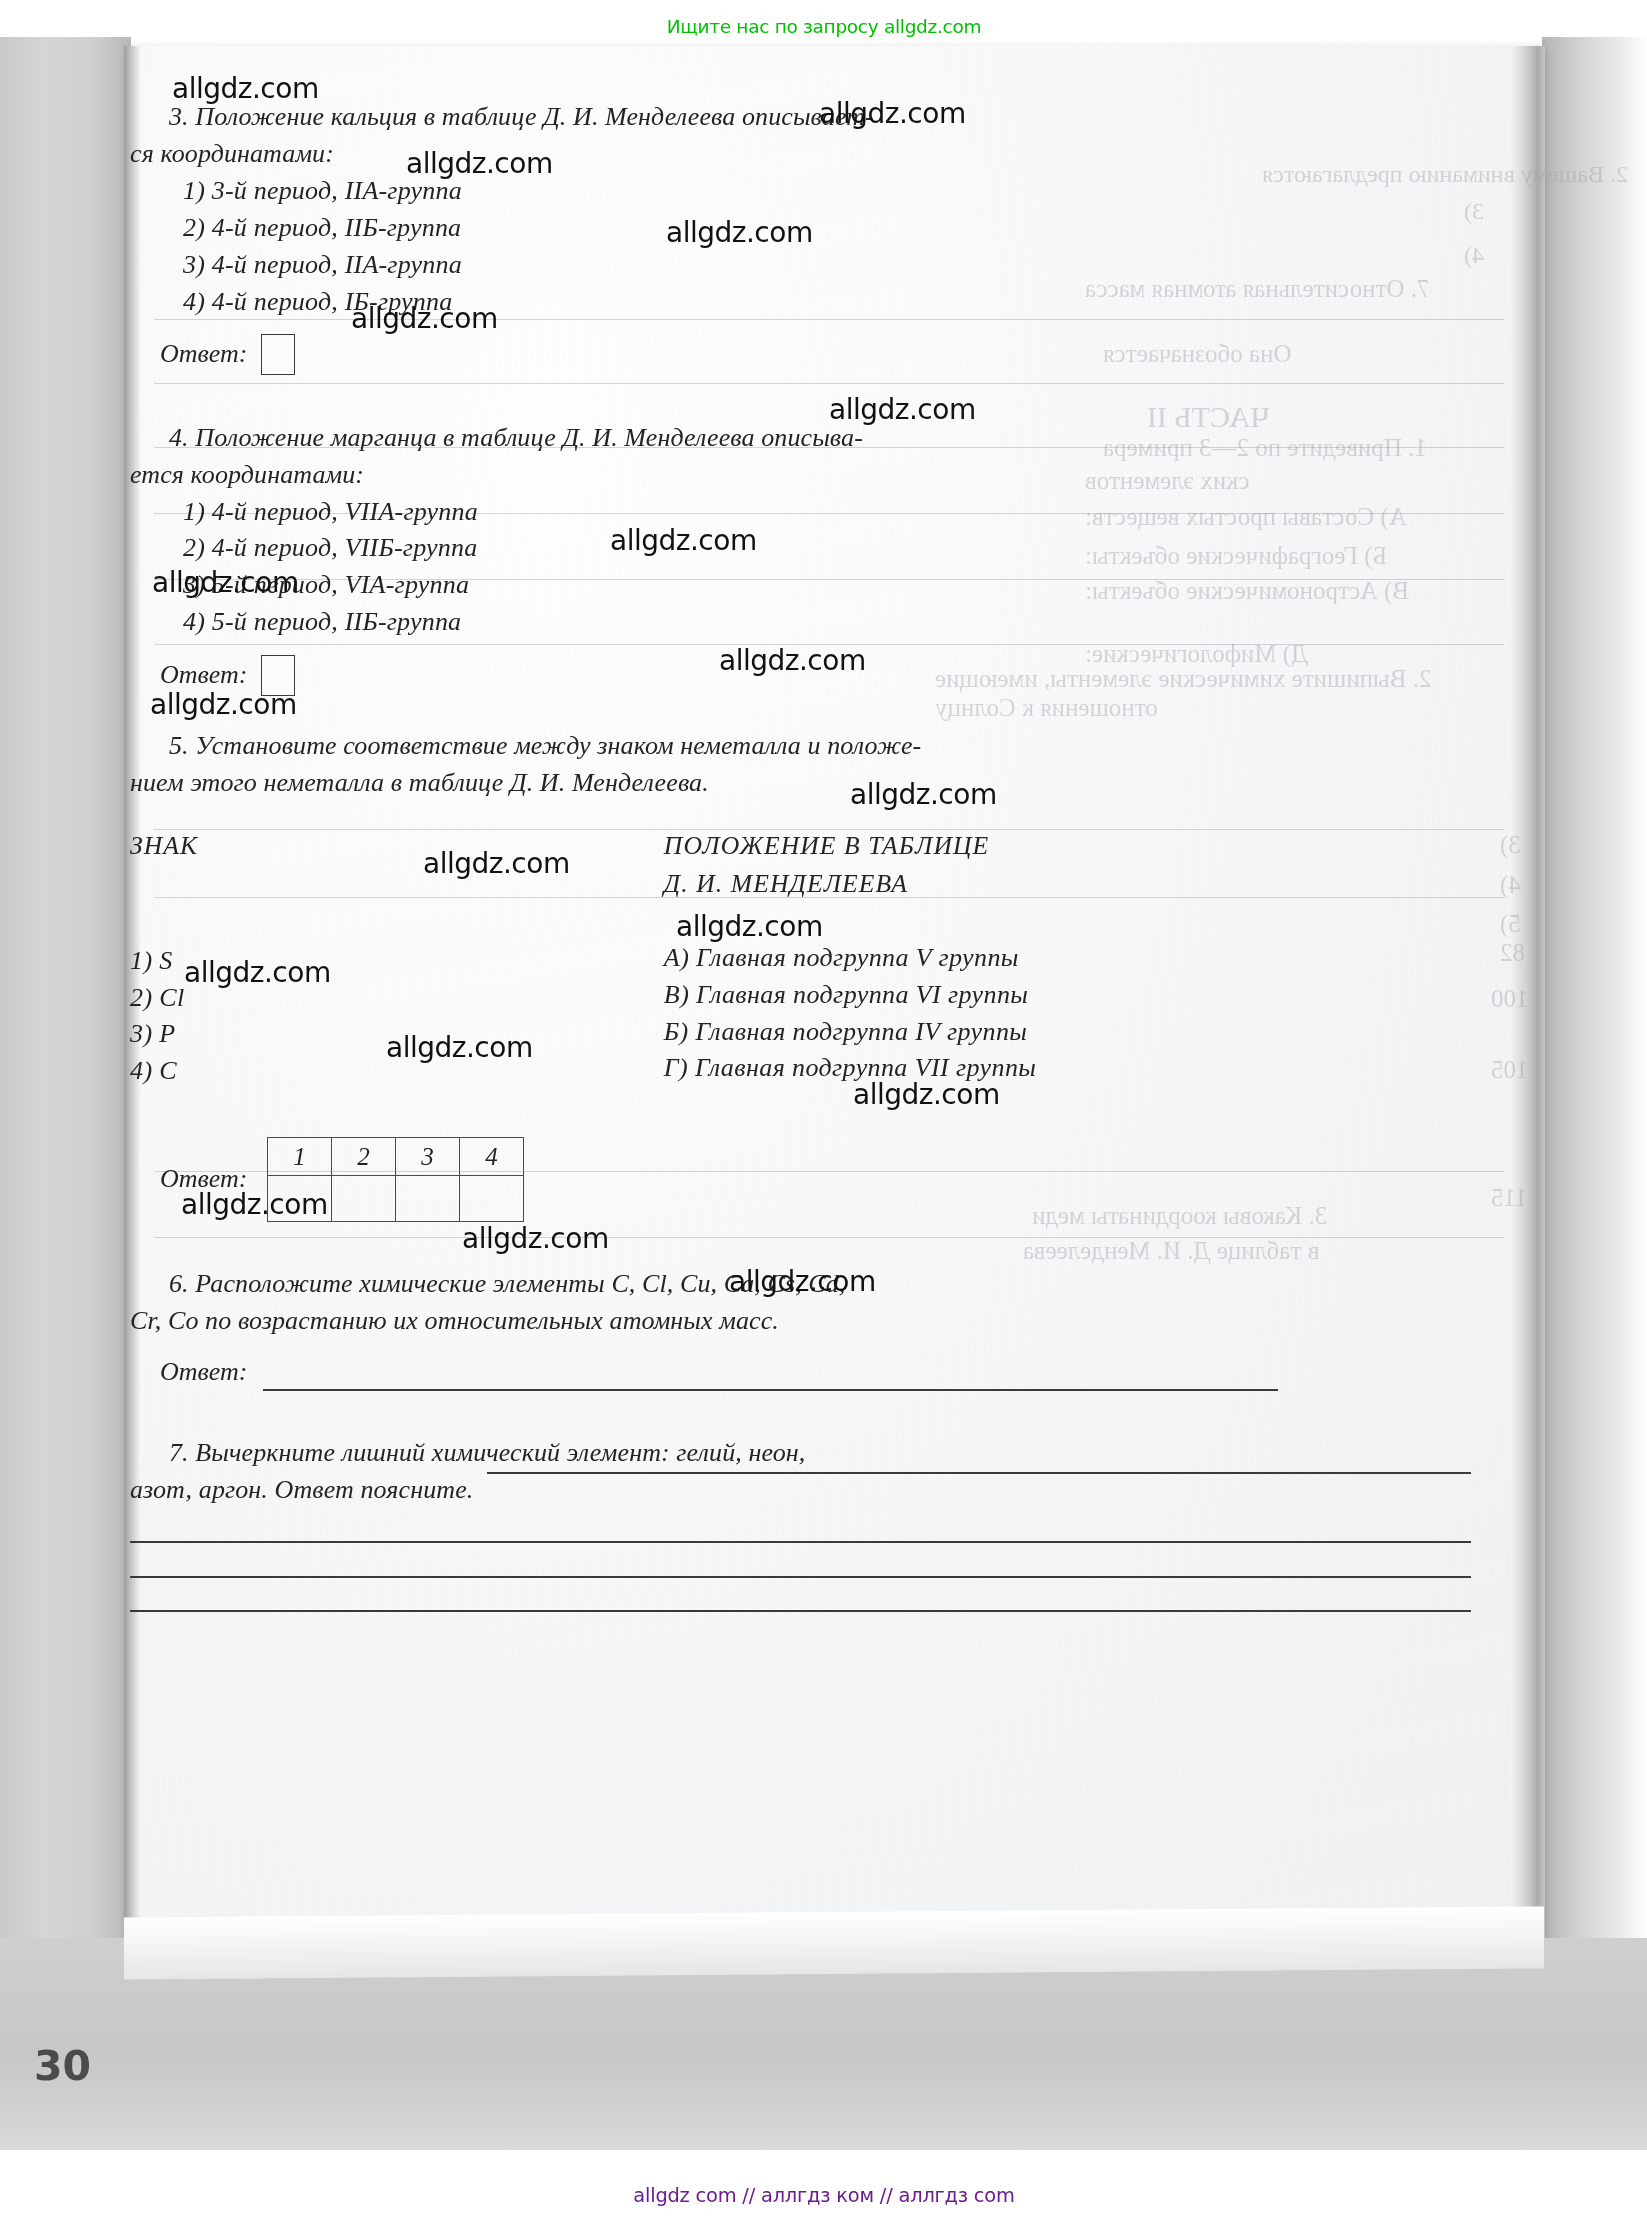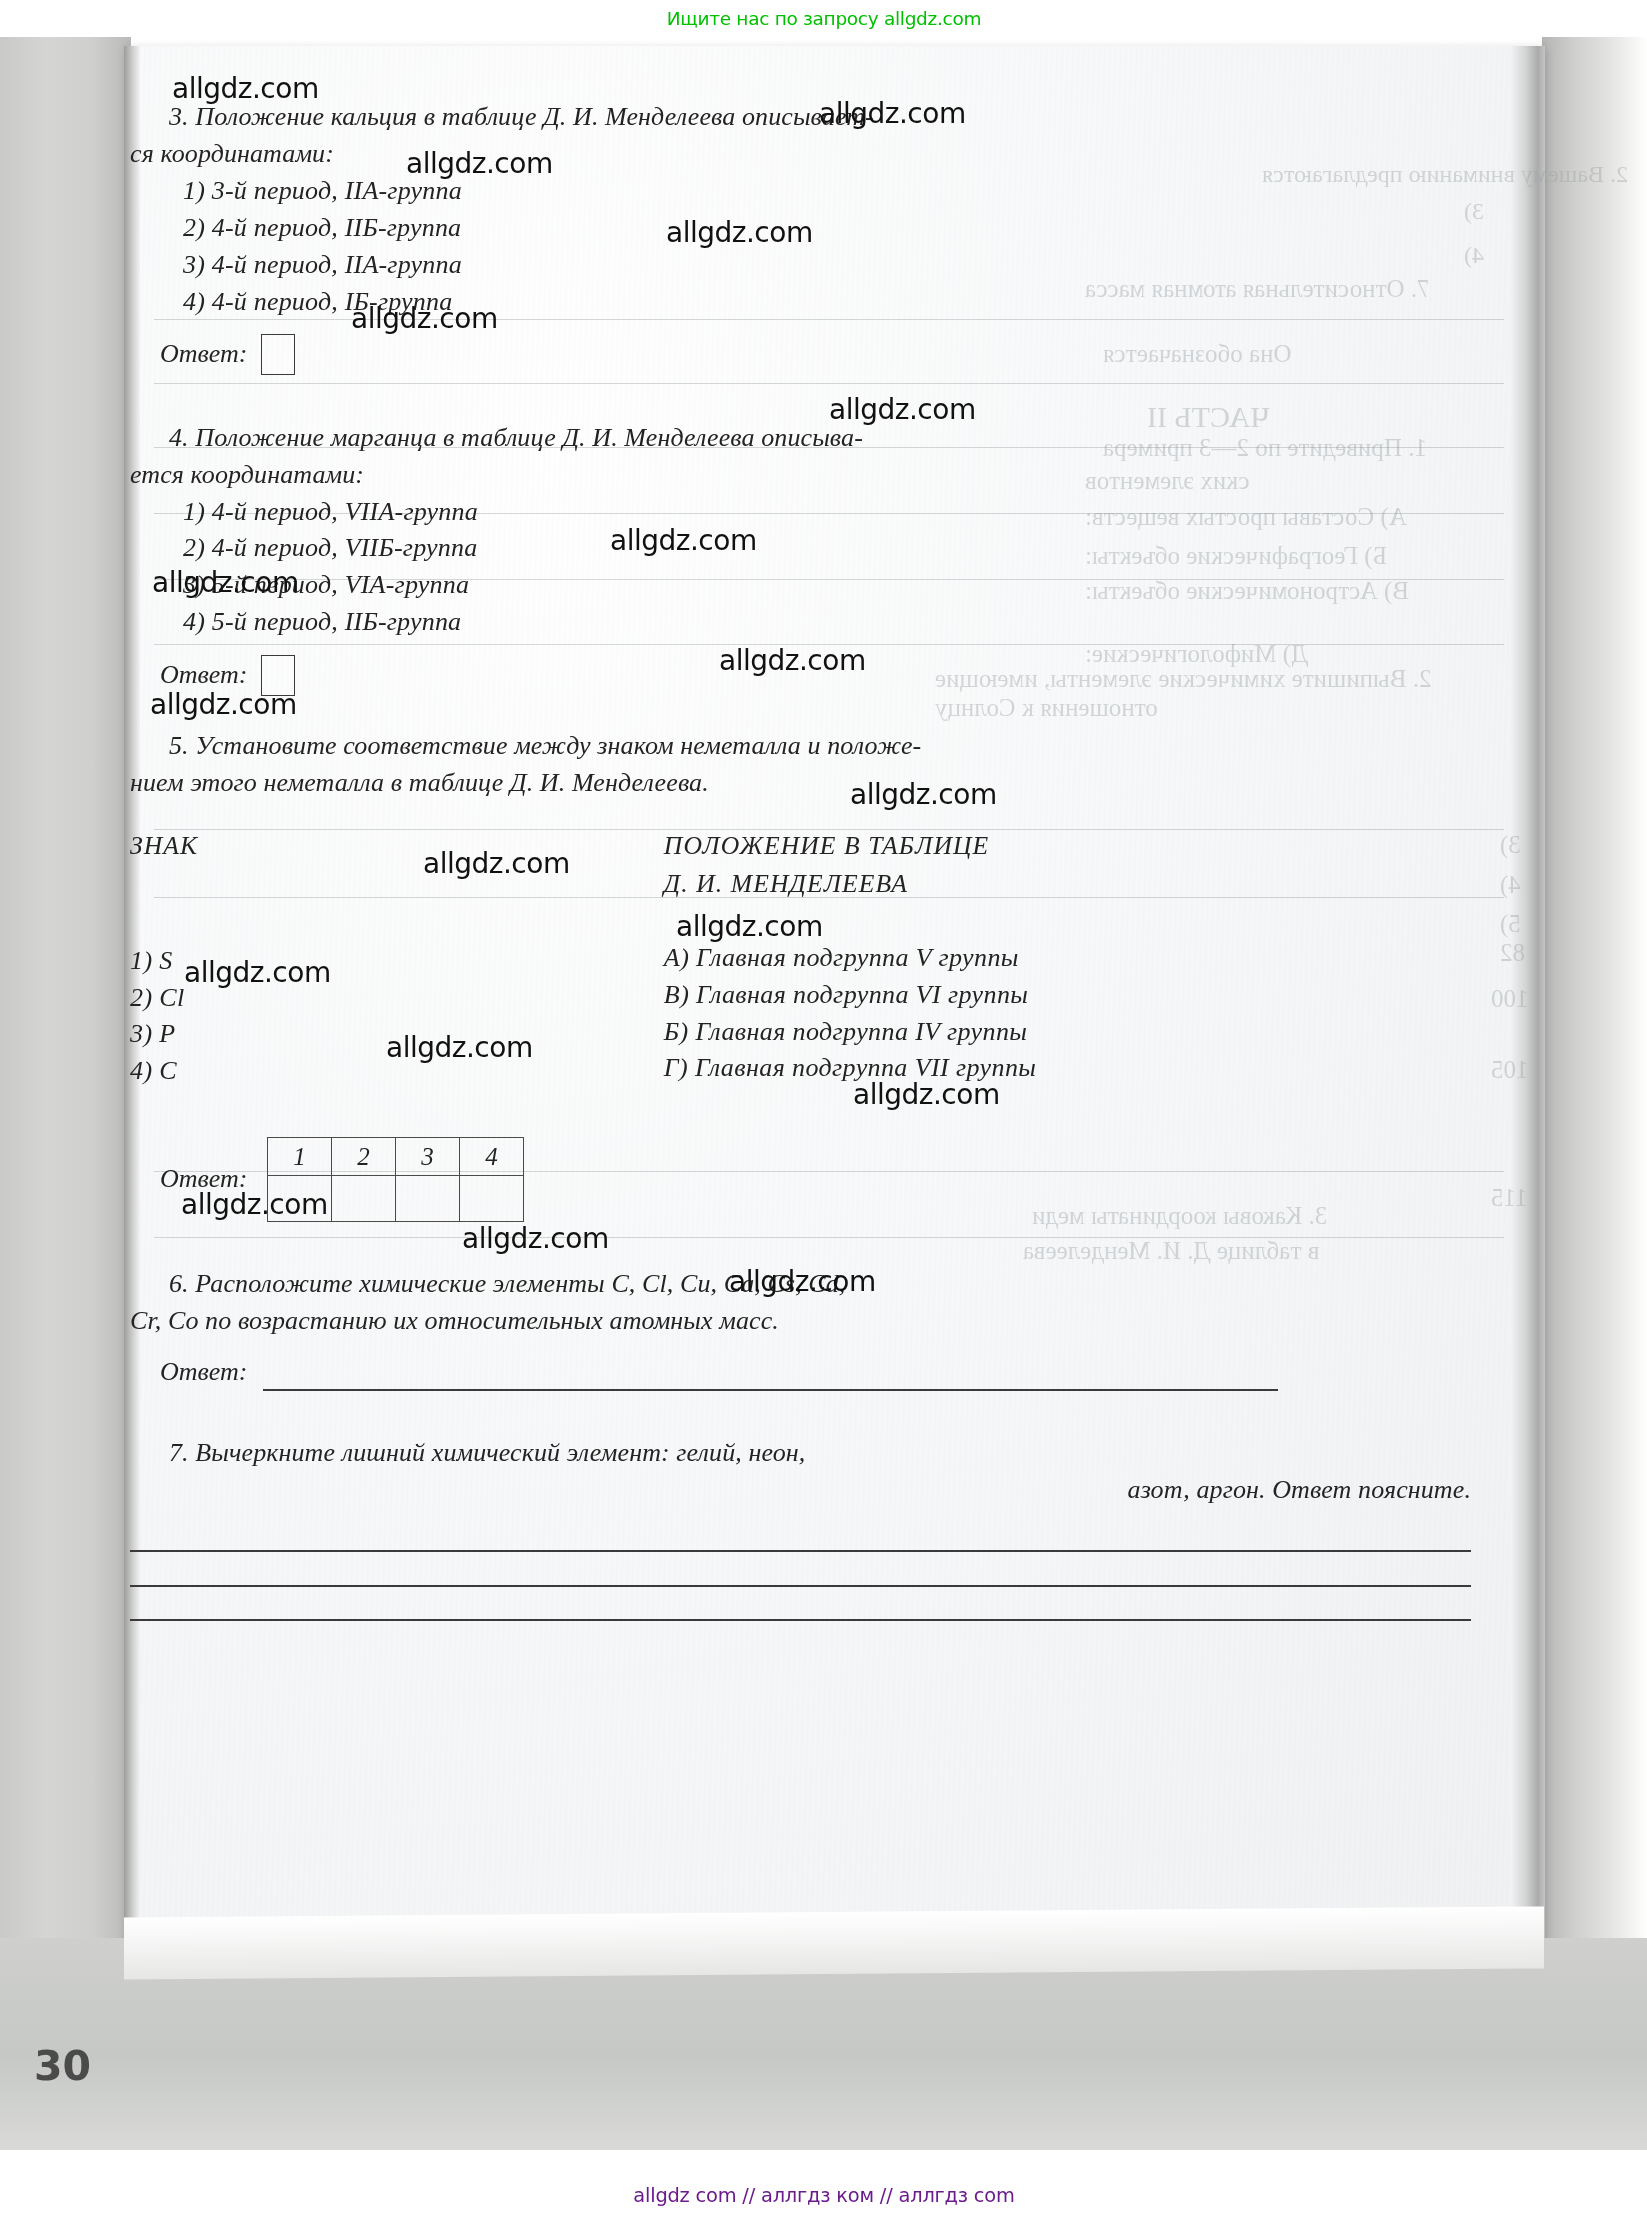--- a/index.html
+++ b/index.html
@@ -14,21 +14,21 @@
     width: 1648px;
     height: 2240px;
     background: #ffffff;
     overflow: hidden;
   }
 
   
   .top-banner {
     position: absolute;
     top: 0; left: 0; width: 1648px; height: 37px;
-    display: flex; align-items: center; justify-content: center;
+    display: flex; align-items: flex-end; justify-content: center;
     background: #ffffff;
     z-index: 40;
   }
   .top-banner span {
     font-family: "DejaVu Sans", sans-serif;
     font-size: 18.5px;
     color: #00c000;
     letter-spacing: -0.3px;
   }
 
@@ -376,21 +376,21 @@
         <div style="padding-left:30px; display:flex; align-items:flex-end; gap:16px;">
           <span class="answer-label">Ответ:</span>
           <span class="inline-rule" style="width:1015px;"></span>
         </div>
       </div>
 
       <div class="spacer-lg"></div>
 
       <div class="blk">
         <p class="para lead">7. Вычеркните лишний химический элемент: гелий, неон,</p>
-        <div style="display:flex; align-items:flex-end;flex-direction:column;">
+        <div style="display:flex; ">
           <span class="para">азот, аргон. Ответ поясните.</span>
           <span class="inline-rule" style="flex:1; margin-left:14px; margin-bottom:7px;"></span>
         </div>
         <div class="rule"></div>
         <div class="rule"></div>
         <div class="rule"></div>
       </div>
 
     </div>
 

